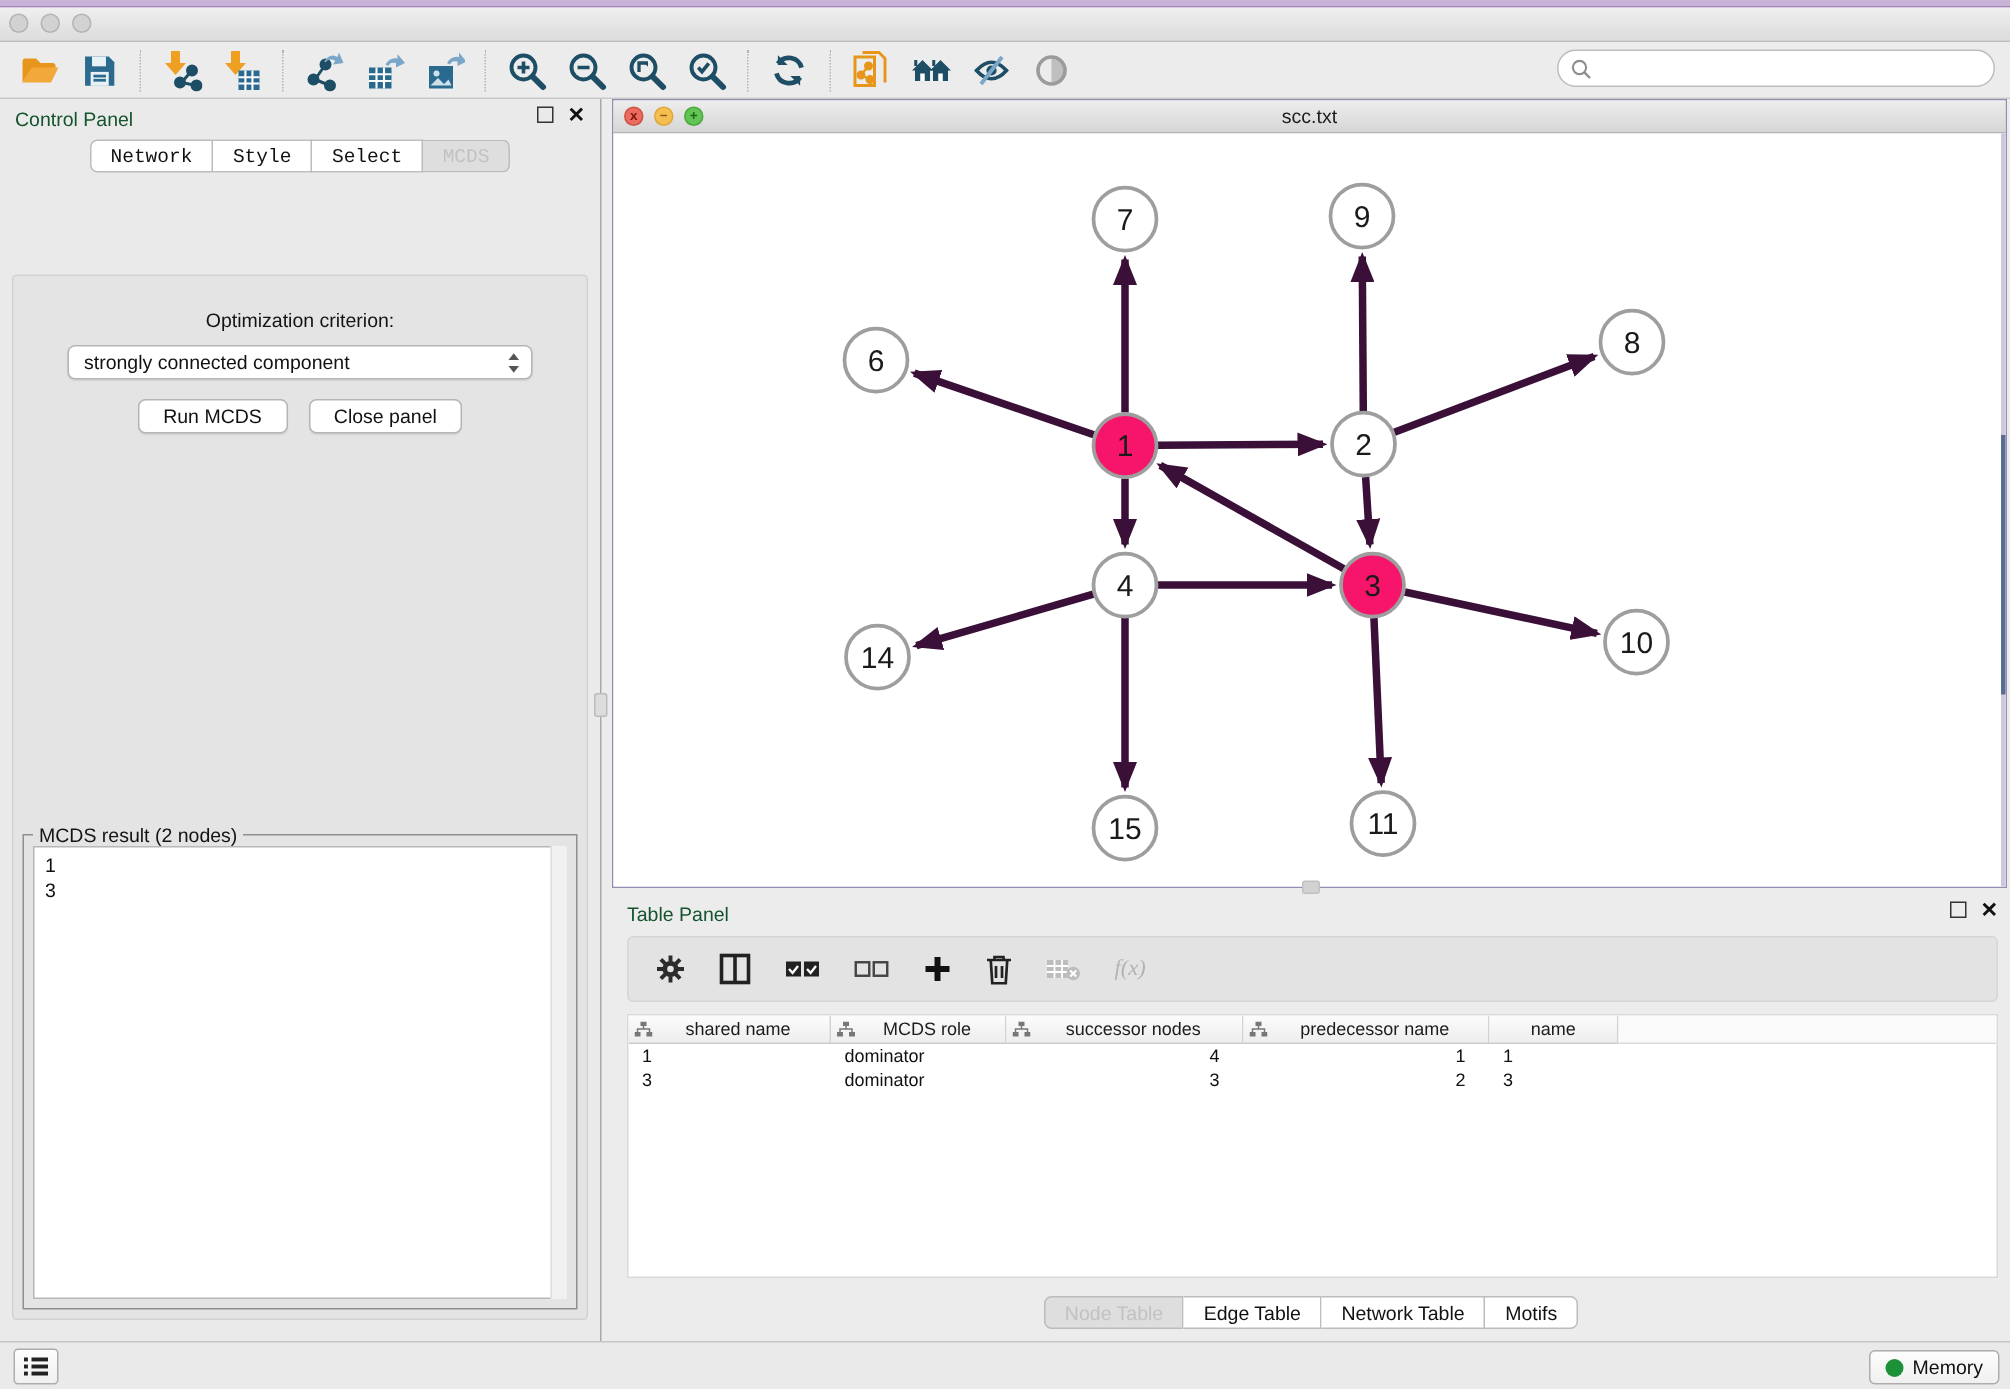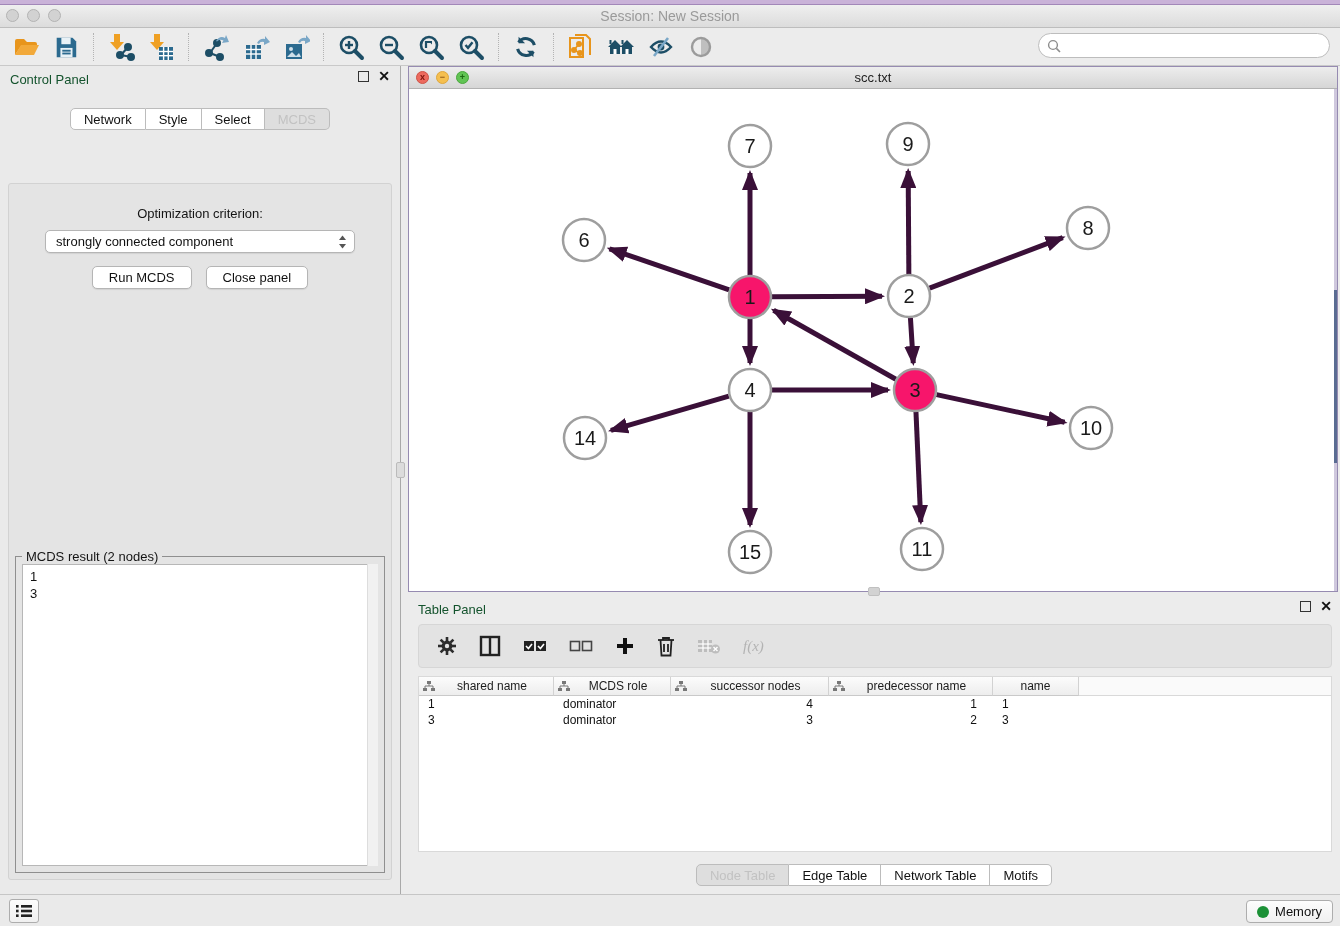--- a/index.html
+++ b/index.html
@@ -37,21 +37,21 @@
   .float-glyph { width:11px; height:11px; border:1.5px solid #333; display:inline-block; }
   .close-glyph { font-size:14px; font-weight:bold; color:#111; line-height:11px; }
 
   .seg { display:flex; justify-content:center; }
   .seg .tab { font-size:13px; padding:3px 13px; background:#fff; border:1px solid #bcbcbc;
     border-left:none; color:#111; height:22px; display:flex; align-items:center; }
   .seg .tab:first-child { border-left:1px solid #bcbcbc; border-radius:5px 0 0 5px; }
   .seg .tab:last-child { border-radius:0 5px 5px 0; }
   .seg .tab.selected { background:#dedede; color:#c2c2c2; }
 
-  .cp-tabs { margin-top:16px; position:relative; z-index:2; }
+  .cp-tabs { margin-top:1px; position:relative; z-index:2;font-family:Liberation Mono, monospace; }
   .cp-body { position:absolute; left:8px; right:8px; top:117px; bottom:14px;
     background:#e4e4e4; border:1px solid #d2d2d2; border-radius:3px; }
   .opt-label { text-align:center; font-size:13px; color:#141414; margin-top:22px; }
   .dropdown { position:relative; margin:9px auto 0; width:310px; height:23px; background:#fff;
     border:1px solid #b5b5b5; border-radius:5px; font-size:13px; color:#111;
     display:flex; align-items:center; padding-left:10px; box-shadow:0 1px 1px rgba(0,0,0,.08); }
   .dd-arrows { position:absolute; right:7px; top:3px; }
   .btn-row { display:flex; justify-content:center; gap:14px; margin-top:13px; }
   .aqua-btn { background:#fff; border:1px solid #b5b5b5; border-radius:5px; height:23px;
     padding:0 16px; font-size:13px; color:#111; display:flex; align-items:center;
@@ -125,21 +125,20 @@
 
 <div class="app">
 
   <div class="purple-strip"></div>
   <div class="titlebar">
     <div class="lights">
       <span class="tl"></span>
       <span class="tl"></span>
       <span class="tl"></span>
     </div>
-    <div class="wtitle">Session: New Session</div>
   </div>
 
   <div class="toolbar">
     <div class="tbtn">
       <svg width="28" height="28" viewBox="0 0 28 28">
         <path fill="#e8951c" d="M3 22 V8 q0-2 2-2 h7 l3 3 h8 q2 0 2 2 v2 H9 Z"></path>
         <path fill="#f2a93a" d="M9 12 h18 l-5 10 H3 Z"></path>
       </svg>
     </div>
     <div class="tbtn">

